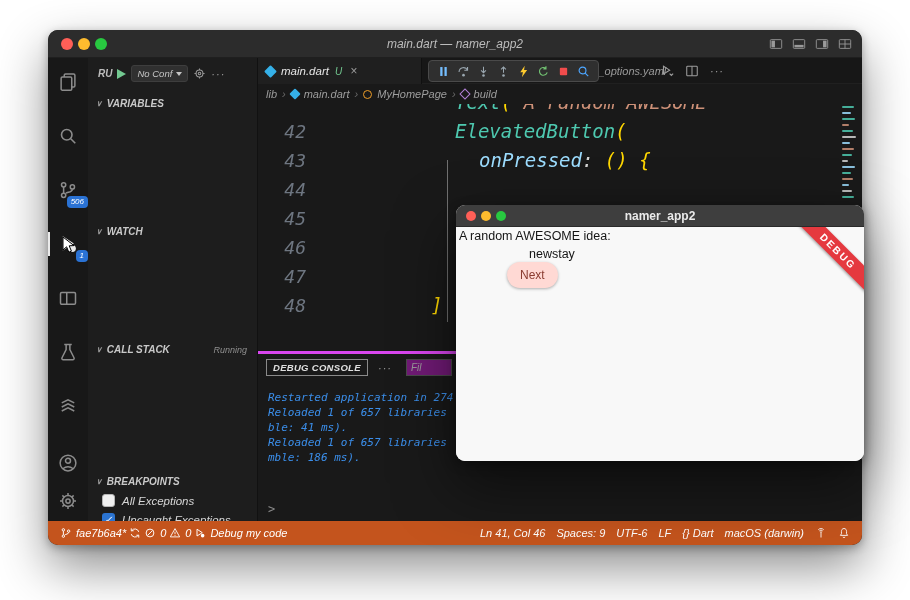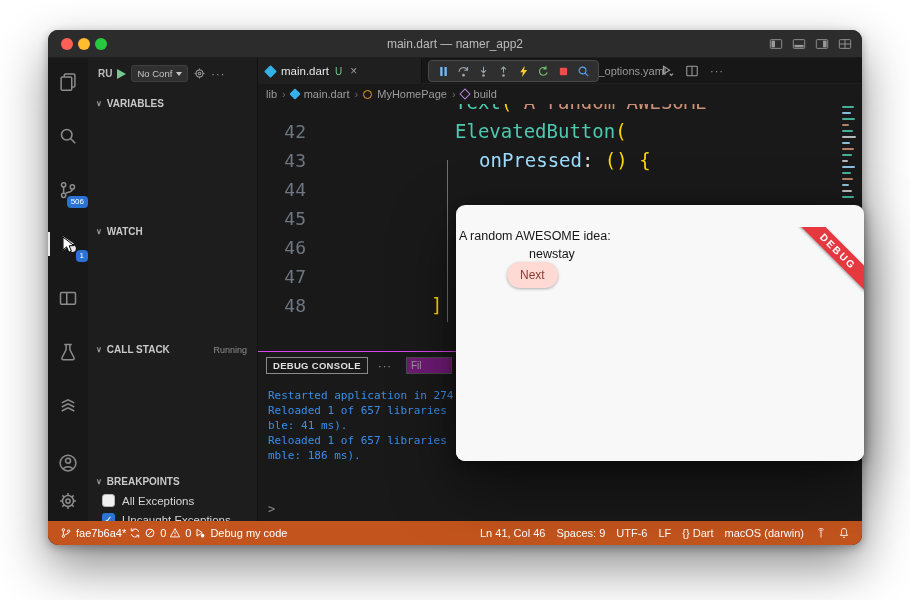--- a/index.html
+++ b/index.html
@@ -2,21 +2,21 @@
 <html><head>
 <meta charset="utf-8">
 <style>
   * { box-sizing: border-box; margin: 0; padding: 0; }
   html,body { width:910px; height:600px; }
   body { background:#ffffff; font-family:"Liberation Sans", sans-serif; position:relative; overflow:hidden; }
   svg { display:block; }
 
   
   .vsc { position:absolute; left:48px; top:30px; width:814px; height:515px; border-radius:10px; overflow:hidden;
-         background:#1b1b1b; box-shadow:0 22px 50px rgba(0,0,0,.45), 0 3px 10px rgba(0,0,0,.3); }
+         background:#1b1b1b; box-shadow:0 22px 50px rgba(0,0,0,.45), 0 3px 10px rgba(0,0,0,.3);font-style:italic; }
 
   .titlebar { position:absolute; top:0; left:0; right:0; height:28px; background:#2c2c2c; border-bottom:1px solid #1f1f1f; }
   .lights { position:absolute; left:13px; top:8px; display:flex; gap:5px; }
   .light { width:12px; height:12px; border-radius:50%; }
   .l-red{background:#ff5f57}.l-yellow{background:#febc2e}.l-green{background:#28c840}
   .title-text { position:absolute; left:0; right:0; top:7px; text-align:center; font-size:12px; color:#bcbcbc; }
   .tb-right { position:absolute; right:10px; top:7px; display:flex; gap:9px; color:#9a9a9a; }
 
   .main { position:absolute; top:28px; left:0; right:0; bottom:24px; display:flex; }
 
@@ -71,21 +71,21 @@
   .ln.active { color:#c6c6c6; }
   .code-body { white-space:pre; }
   .tok-class{color:#4ec9b0}.tok-member{color:#9cdcfe}.tok-string{color:#ce9178}.tok-punct{color:#d4d4d4}.tok-bracket{color:#ffd700}
   .bulb { position:absolute; left:62px; top:8px; width:12px; height:12px; background:#ffce3a; border-radius:50%; }
   .bulb::after { content:""; position:absolute; bottom:-3px; left:3.5px; width:5px; height:3px; background:#b9952c; }
   .indent-guide { position:absolute; left:189px; top:56px; height:162px; width:1px; background:rgba(200,200,200,.5); }
   .minimap { position:absolute; right:4px; top:2px; width:16px; display:flex; flex-direction:column; gap:4px; align-items:flex-start; }
   .mm-bar { height:2px; border-radius:1px; opacity:.85; }
 
   
-  .panel { height:170px; flex:none; background:#191919; border-top:1px solid #d946ef; position:relative; }
+  .panel { height:170px; flex:none; background:#191919; border-top:3px solid #d946ef; position:relative; }
   .panel-tab { position:absolute; left:8px; top:5px; border:1px solid #8a8a8a; padding:2px 6px; font-size:9.5px; font-weight:bold; color:#e0e0e0; letter-spacing:.3px; }
   .panel-more { position:absolute; left:120px; top:8px; color:#9a9a9a; font-size:11px; letter-spacing:1px; }
   .panel-filter { position:absolute; left:148px; top:5px; width:46px; height:17px; background:#701a75; border:1px solid #4a4a4a; font-size:10px; color:#9a9a9a; padding:2px 4px; overflow:hidden; white-space:nowrap; }
   .console { position:absolute; left:10px; top:36px; font-family:"DejaVu Sans Mono", monospace; font-size:11px; line-height:15px; color:#3b8eea; white-space:pre; }
   .console-prompt { position:absolute; left:10px; bottom:5px; color:#8a8a8a; font-size:12px; font-family:"DejaVu Sans Mono", monospace; }
 
   
   .statusbar { position:absolute; left:0; right:0; bottom:0; height:24px; background:#c4541d; color:#fff; display:flex; align-items:center; font-size:11px; padding:0 12px; }
   .sb-left { display:flex; gap:3px; align-items:center; }
   .sb-right { margin-left:auto; display:flex; gap:11px; align-items:center; }
@@ -490,19 +490,27 @@
   </div>
 
   <div class="cursor">
     <svg width="14" height="18" viewBox="0 0 14 18">
         <path d="M1 1 L1 14 L4.6 10.8 L6.8 16.2 L9.4 15.1 L7.2 9.8 L12 9.6 Z" fill="#fff" stroke="#000" stroke-width="1"></path>
       </svg>
   </div>
 </div>
 
 <div class="appwin">
+  <div class="app-titlebar">
+    <div class="app-lights">
+      <span class="app-light l-red"></span>
+      <span class="app-light l-yellow"></span>
+      <span class="app-light l-green"></span>
+    </div>
+    <div class="app-title">namer_app2</div>
+  </div>
   <div class="app-body">
     <div class="app-heading">A random AWESOME idea:</div>
     <div class="app-word">newstay</div>
     <button class="app-btn">Next</button>
     <div class="ribbon">DEBUG</div>
   </div>
 </div>
 
 </body></html>

